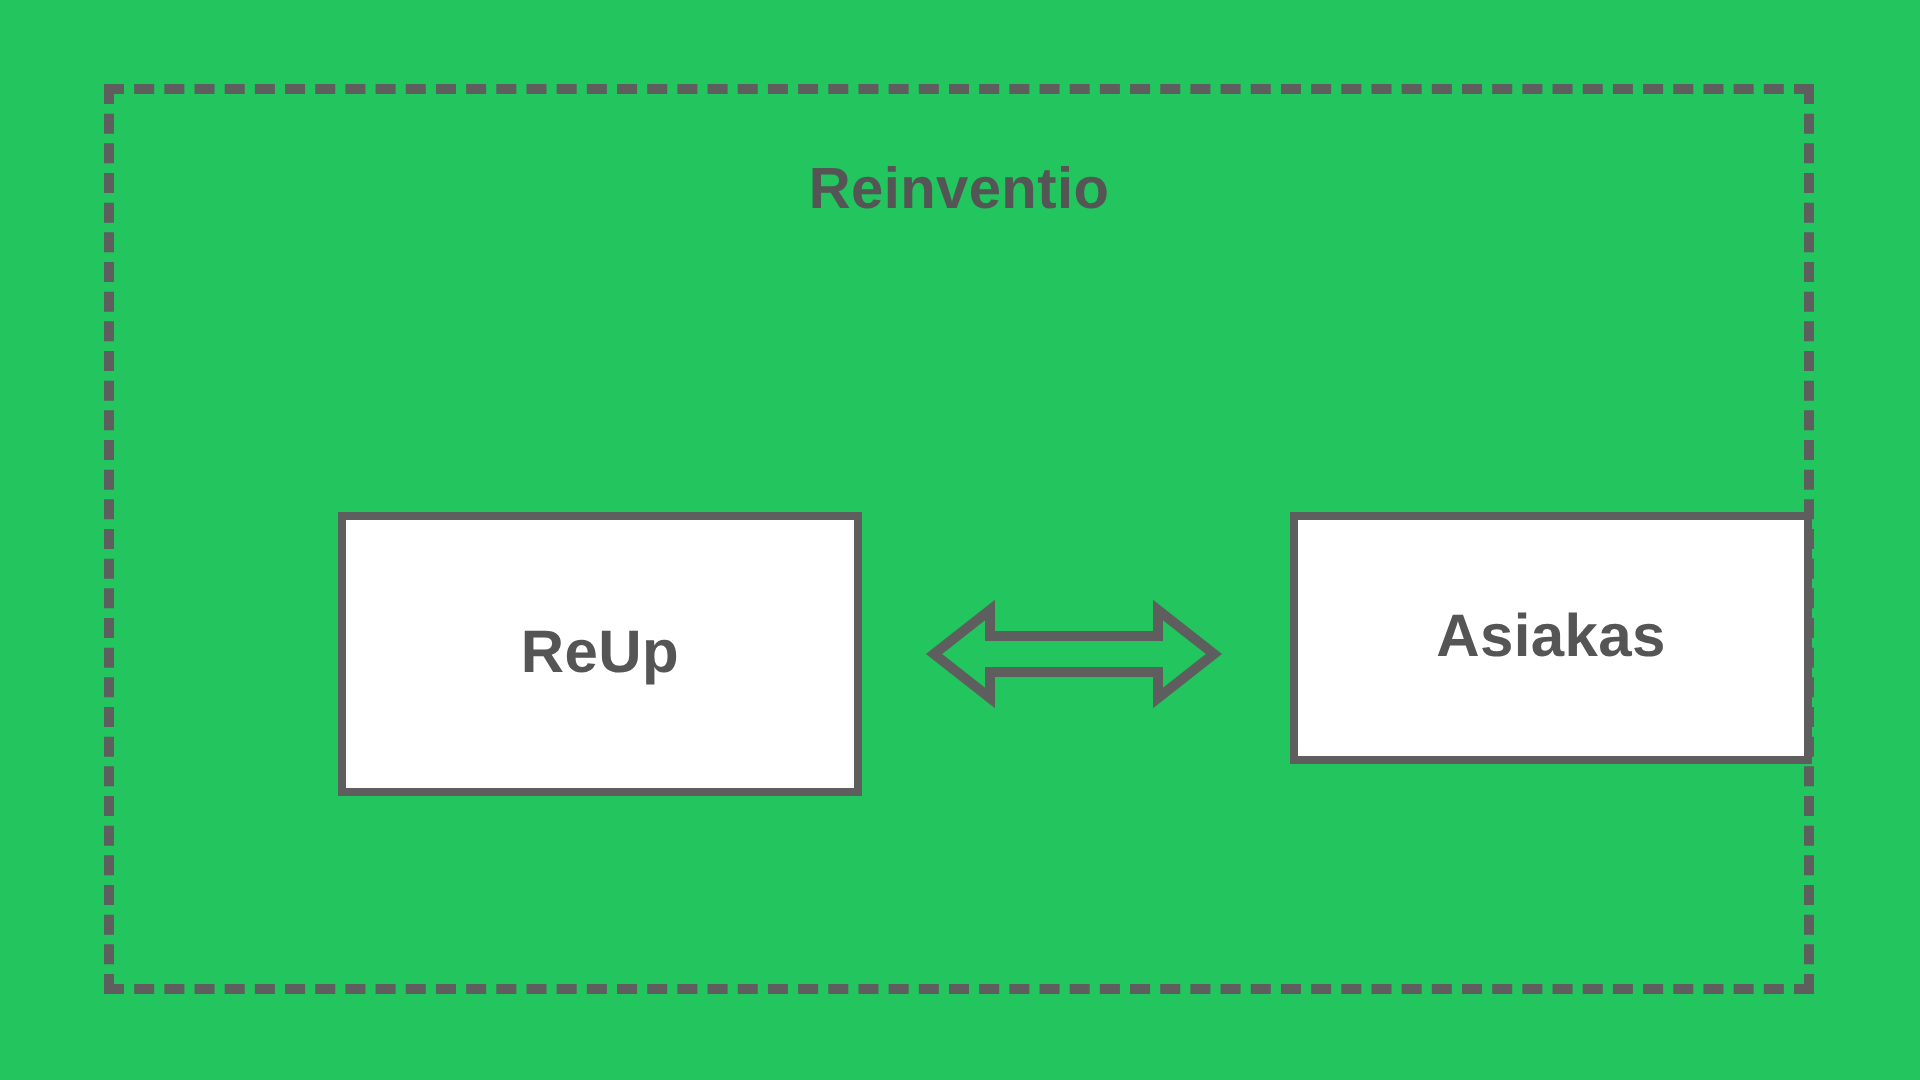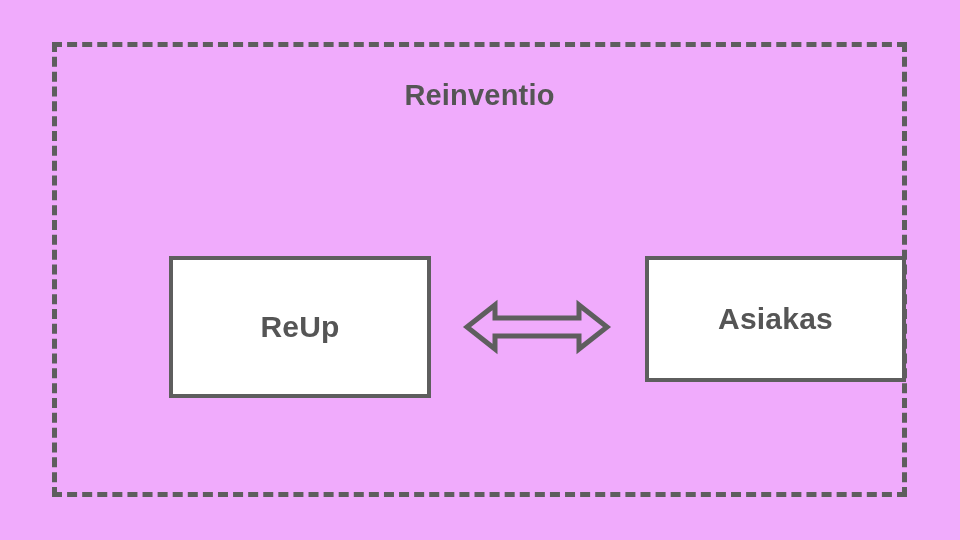--- a/index.html
+++ b/index.html
@@ -11,21 +11,21 @@
     width: 960px;
     height: 540px;
     font-family: "Liberation Sans", sans-serif;
     overflow: hidden;
   }
 
   #canvas {
     position: relative;
     width: 960px;
     height: 540px;
-    background: #f0abfc;
+    background: #22c55e;
   }
 
   
   .boundary {
     position: absolute;
     left: 52px;
     top: 42px;
     width: 855px;
     height: 455px;
     box-sizing: border-box;

